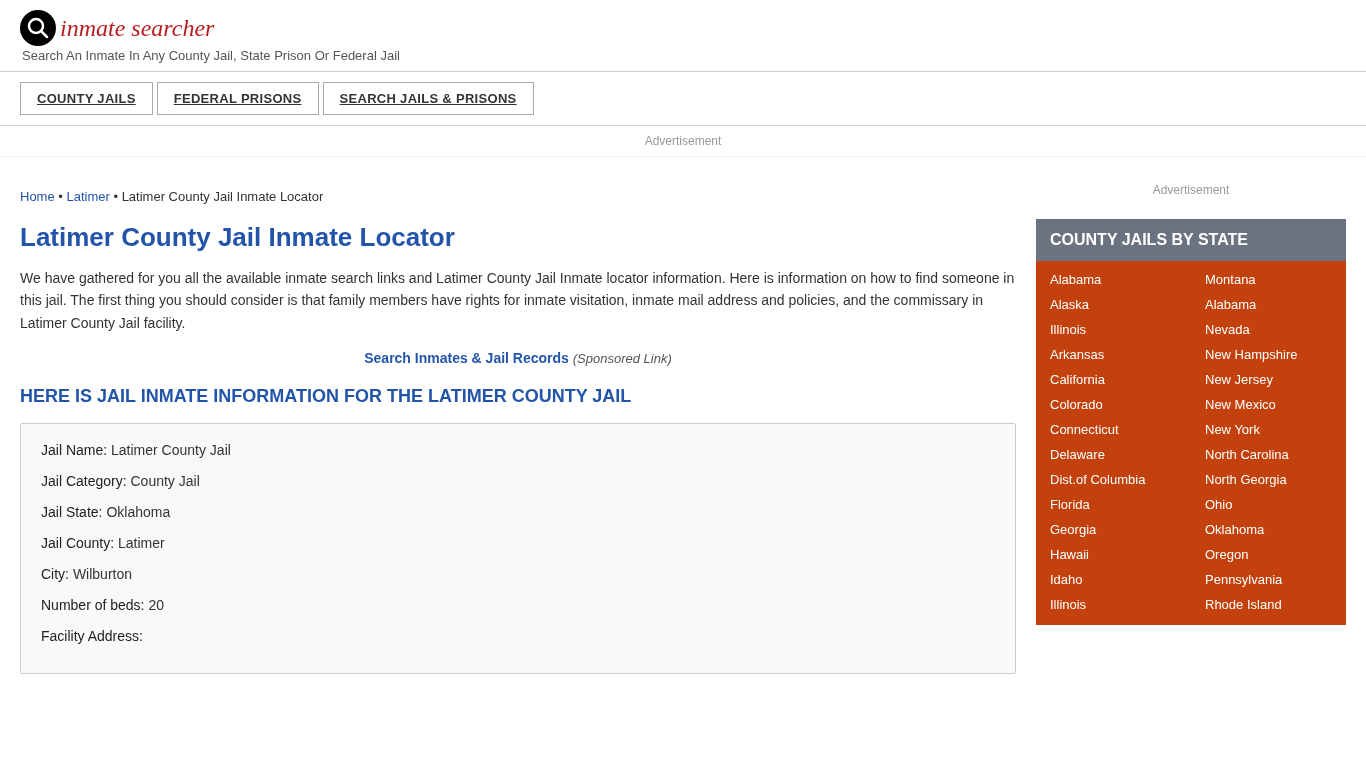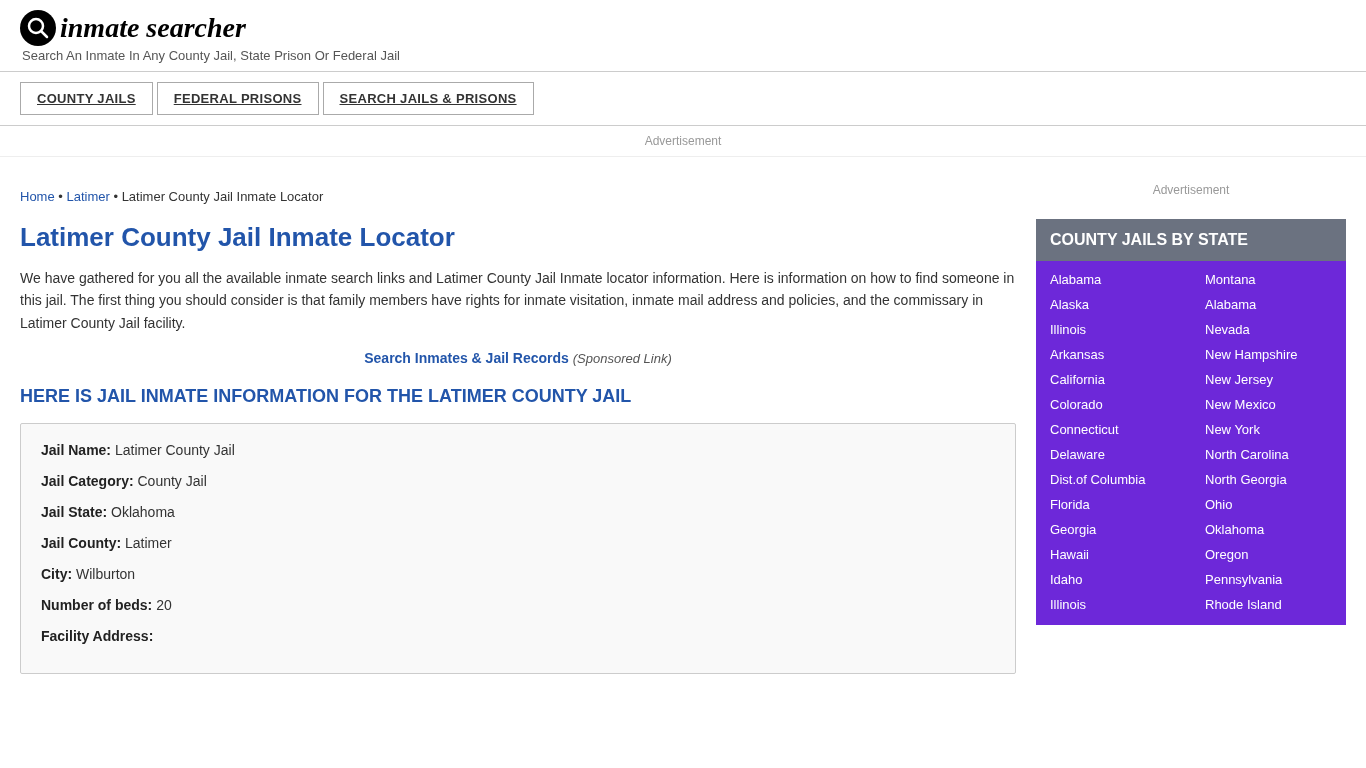--- a/index.html
+++ b/index.html
@@ -7,21 +7,21 @@
     
     
     #header { padding: 10px 20px 8px 20px; border-bottom: 1px solid #ccc; }
     #logo-area { display: flex; align-items: center; gap: 4px; }
     #logo-icon { 
       width: 36px; height: 36px; border-radius: 50%; 
       background: #000; color: #fff; 
       display: flex; align-items: center; justify-content: center;
       font-weight: bold; font-size: 18px; flex-shrink: 0;
     }
-    #logo-text { font-family: Georgia, serif; font-size: 28px; font-weight: bold; color: #000000; }
+    #logo-text { font-family: Georgia, serif; font-size: 24px; font-weight: normal; color: #b91c1c; }
     #logo-text span { font-style: italic; }
     #tagline { font-size: 13px; color: #555; margin-top: 2px; margin-left: 2px; }
 
     
     #nav { padding: 10px 20px; border-bottom: 1px solid #ccc; display: flex; gap: 4px; }
     .nav-btn {
       padding: 8px 16px; border: 1px solid #aaa; background: #fff;
       font-size: 13px; font-weight: bold; color: #333; cursor: pointer;
       text-transform: uppercase; letter-spacing: 0.3px; text-decoration: underline;
     }
@@ -48,27 +48,27 @@
     #search-link-area { text-align: center; margin-bottom: 20px; }
     #search-link-area a { color: #2255aa; text-decoration: none; font-weight: bold; }
     #sponsored { color: #555; font-style: italic; font-size: 13px; }
 
     
     #jail-info-header { color: #2255aa; font-size: 18px; font-weight: bold; text-transform: uppercase; margin-bottom: 16px; }
 
     
     #info-box { border: 1px solid #ccc; background: #f9f9f9; padding: 16px 20px; border-radius: 2px; }
     .info-row { margin-bottom: 10px; font-size: 14px; line-height: 1.5; }
-    .info-row strong { font-weight: bold; color: #222; }
+    .info-row strong { font-weight: normal; color: #222; }
     .info-row span { color: #333; }
 
     
     #sidebar-ad { text-align: center; font-size: 12px; color: #999; margin-bottom: 14px; padding: 8px 0; }
     
-    #state-box { background: #6d28d9; padding: 0; }
+    #state-box { background: #c2410c; padding: 0; }
     #state-box-header { background: #6b7280; padding: 12px 14px; }
     #state-box-title { font-size: 16px; font-weight: bold; color: #fff; text-transform: uppercase; }
     #state-grid { display: grid; grid-template-columns: 1fr 1fr; padding: 6px 0 8px 0; }
     .state-link { 
       padding: 5px 14px; font-size: 13px; color: #fff; 
       text-decoration: none; cursor: pointer; display: block;
     }
   </style>
 </head>
 <body>

